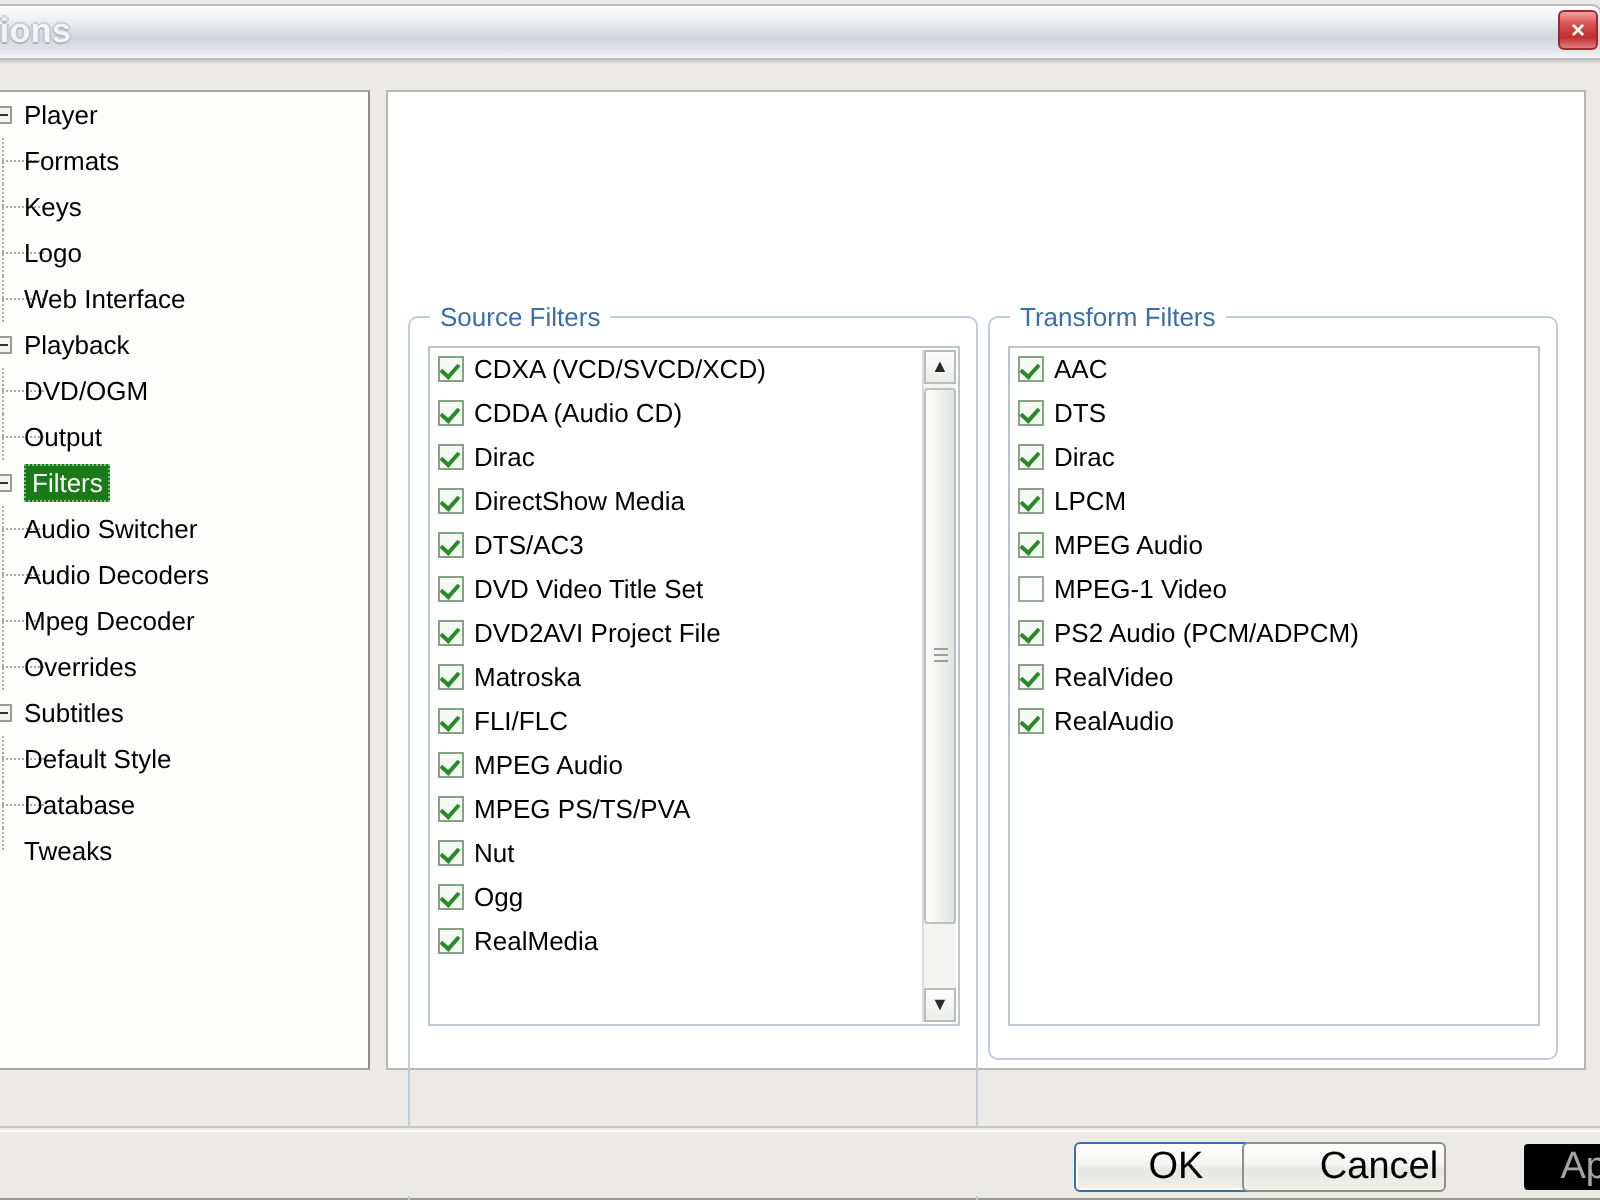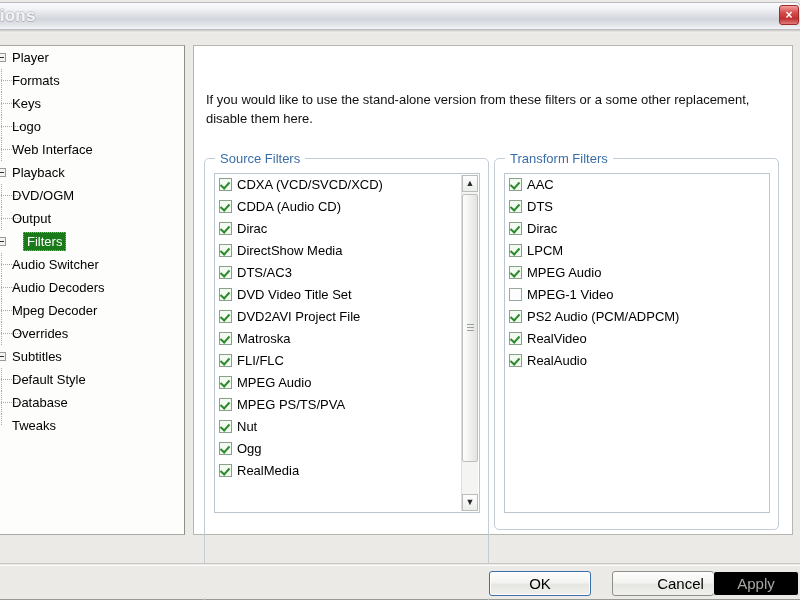--- a/index.html
+++ b/index.html
@@ -158,21 +158,20 @@
   .tree-row.depth1 .label { left: 22px; }
   .tree-row.selected .label {
     background: #1a7a1a;
     color: #ffffff;
     padding: 0 4px;
     outline: 1px dotted #7fbf7f;
     outline-offset: -1px;
     line-height: 19px;
     top: 2px;
     height: 19px;
-    margin-left: 11px;
   }
 
   
   #content-panel {
     position: absolute;
     left: 212px;
     top: 12px;
     width: 600px;
     height: 490px;
     background: #ffffff;
@@ -340,36 +339,37 @@
     left: 0; top: 1px;
     width: 100%;
     height: 1px;
     background: #fbfaf8;
   }
   .dlg-btn {
     position: absolute;
     top: 7px;
     width: 102px;
     height: 25px;
-    font-size: 15px;
+    font-size: 19px;
     line-height: 23px;
     text-align: center;
     background: linear-gradient(180deg, #fdfdfd 0%, #f4f4f2 45%, #e6e6e2 55%, #f0f0ec 100%);
     border: 1px solid #8f8f89;
     border-radius: 3px;
     box-sizing: border-box;
     color: #000;
+    margin-left: 48px;
   }
   #btn-ok {
     left: 508px;
     border-color: #3c6fa8;
     box-shadow: inset 0 0 0 1px #ffffff;
   }
   #btn-cancel {
-    left: 631px;
+    left: 592px;
     padding-left: 35px;
   }
   #btn-apply {
     left: 732px;
     width: 86px;
     background: #000000;
     border-color: #eceae6;
     color: #a8a6a2;
   }
 </style>
@@ -466,21 +466,20 @@
           <span class="label">Database</span>
         </div>
         <div class="tree-row depth0">
           <span class="vline" style="height: 12px;"></span>
           <span class="label">Tweaks</span>
         </div>
       </div>
 
     <div id="content-panel">
 
-      <div id="description">If you would like to use the stand-alone version from these filters or a some other replacement, disable them here.</div>
 
       <div class="groupbox" id="group-source">
         <div class="legend">Source Filters</div>
         <div class="listbox" id="list-source">
             <div>
               <div class="list-item"><span class="cb checked"></span><span>CDXA (VCD/SVCD/XCD)</span></div>
               <div class="list-item"><span class="cb checked"></span><span>CDDA (Audio CD)</span></div>
               <div class="list-item"><span class="cb checked"></span><span>Dirac</span></div>
               <div class="list-item"><span class="cb checked"></span><span>DirectShow Media</span></div>
               <div class="list-item"><span class="cb checked"></span><span>DTS/AC3</span></div>

